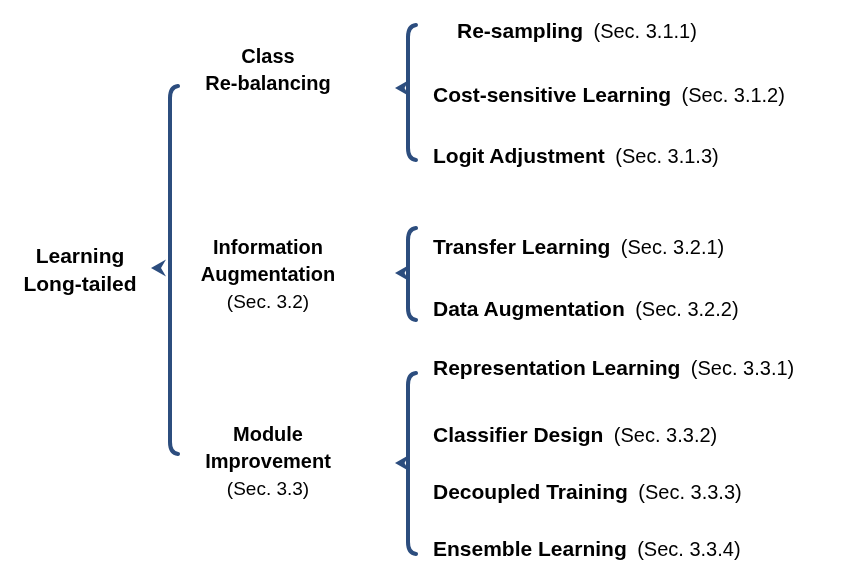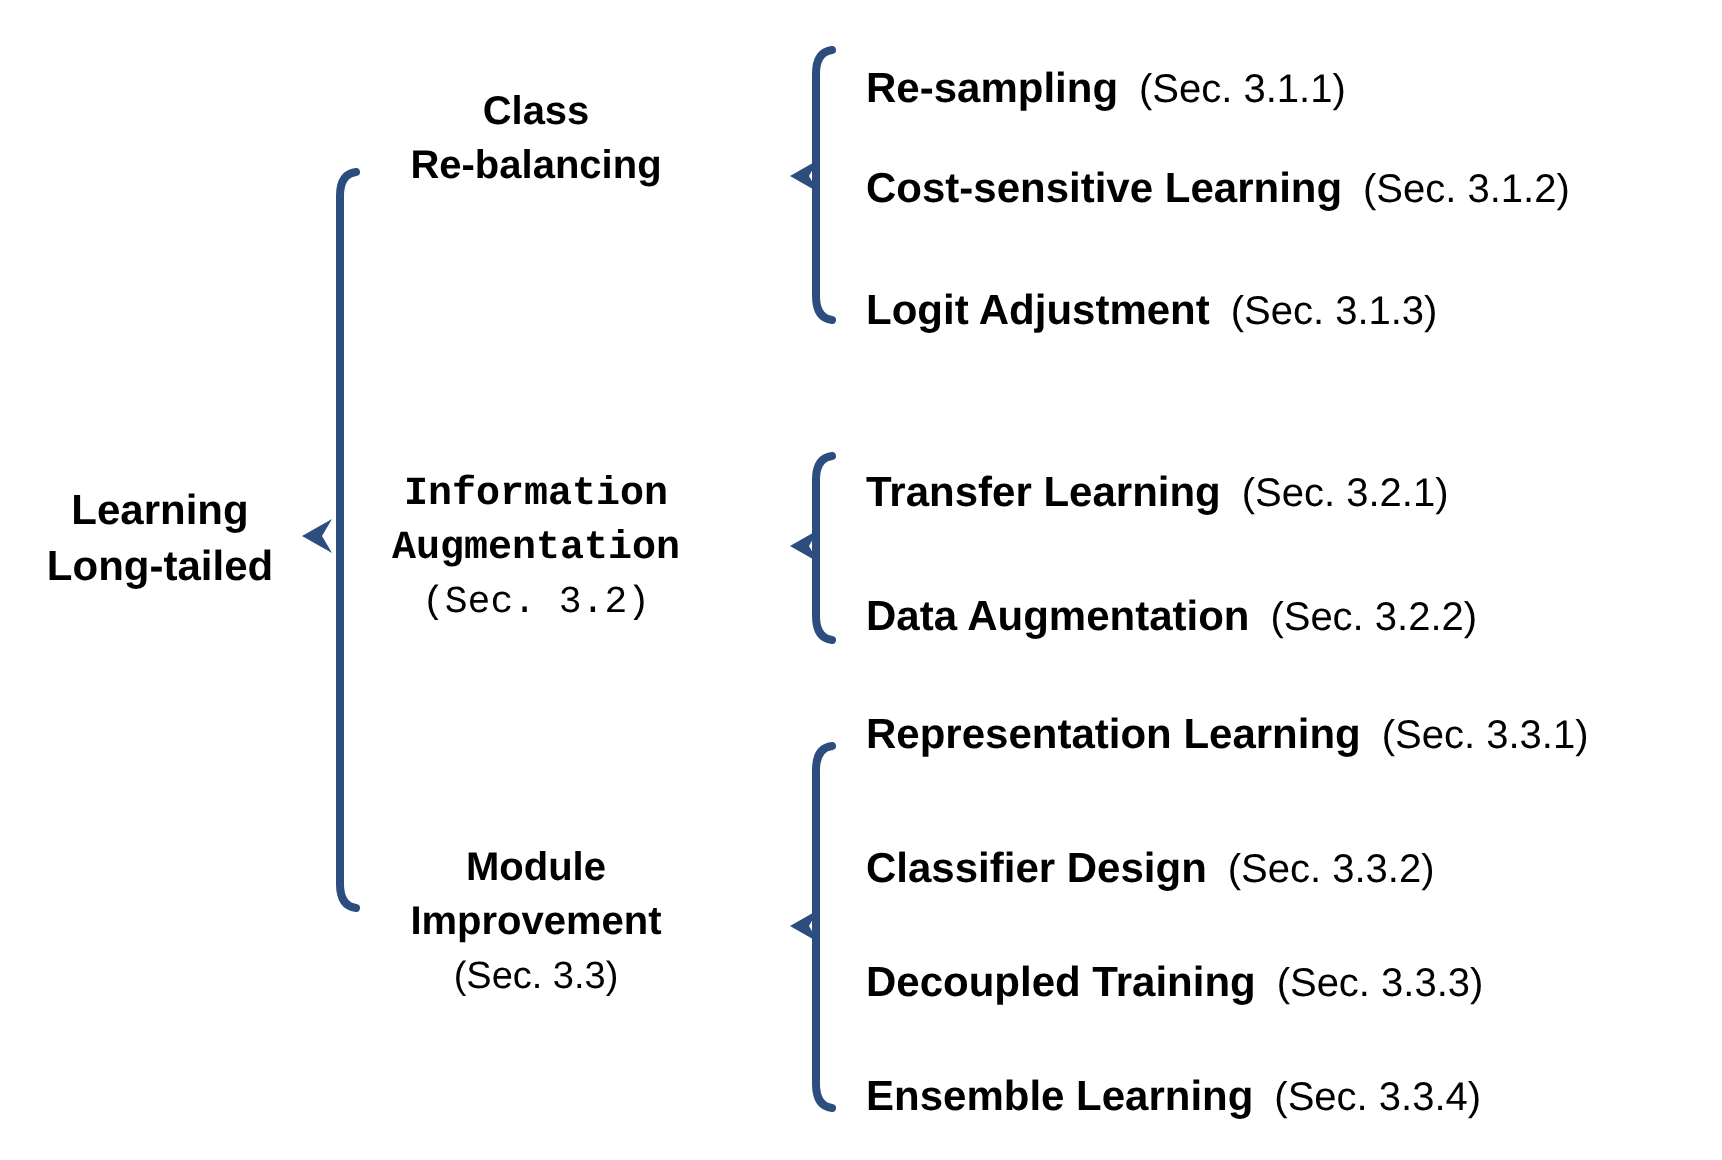--- a/index.html
+++ b/index.html
@@ -39,39 +39,39 @@
     font-size: 20px;
     font-weight: 700;
     line-height: 27px;
   }
   .branch-label .bl-sec {
     font-size: 19px;
     font-weight: 400;
     line-height: 27px;
   }
   .branch-class  { top: 43px; }
-  .branch-info   { top: 234px; font-family: Liberation Mono, monospace; }
+  .branch-info   { top: 234px; }
   .branch-module { top: 421px; }
   .leaf {
     position: absolute;
     left: 433px;
     transform: translateY(-50%);
     white-space: nowrap;
     color: #000000;
   }
   .leaf .leaf-name {
     font-size: 21px;
     font-weight: 700;
   }
   .leaf .leaf-sec {
     font-size: 20px;
     font-weight: 400;
     margin-left: 6px;
   }
-  .leaf-1 { top: 45px; }
+  .leaf-1 { top: 31px; margin-left: 24px; }
   .leaf-2 { top: 95px; }
   .leaf-3 { top: 156px; }
   .leaf-4 { top: 247px; }
   .leaf-5 { top: 309px; }
   .leaf-6 { top: 368px; }
   .leaf-7 { top: 435px; }
   .leaf-8 { top: 492px; }
   .leaf-9 { top: 549px; }
 </style>
 </head>

